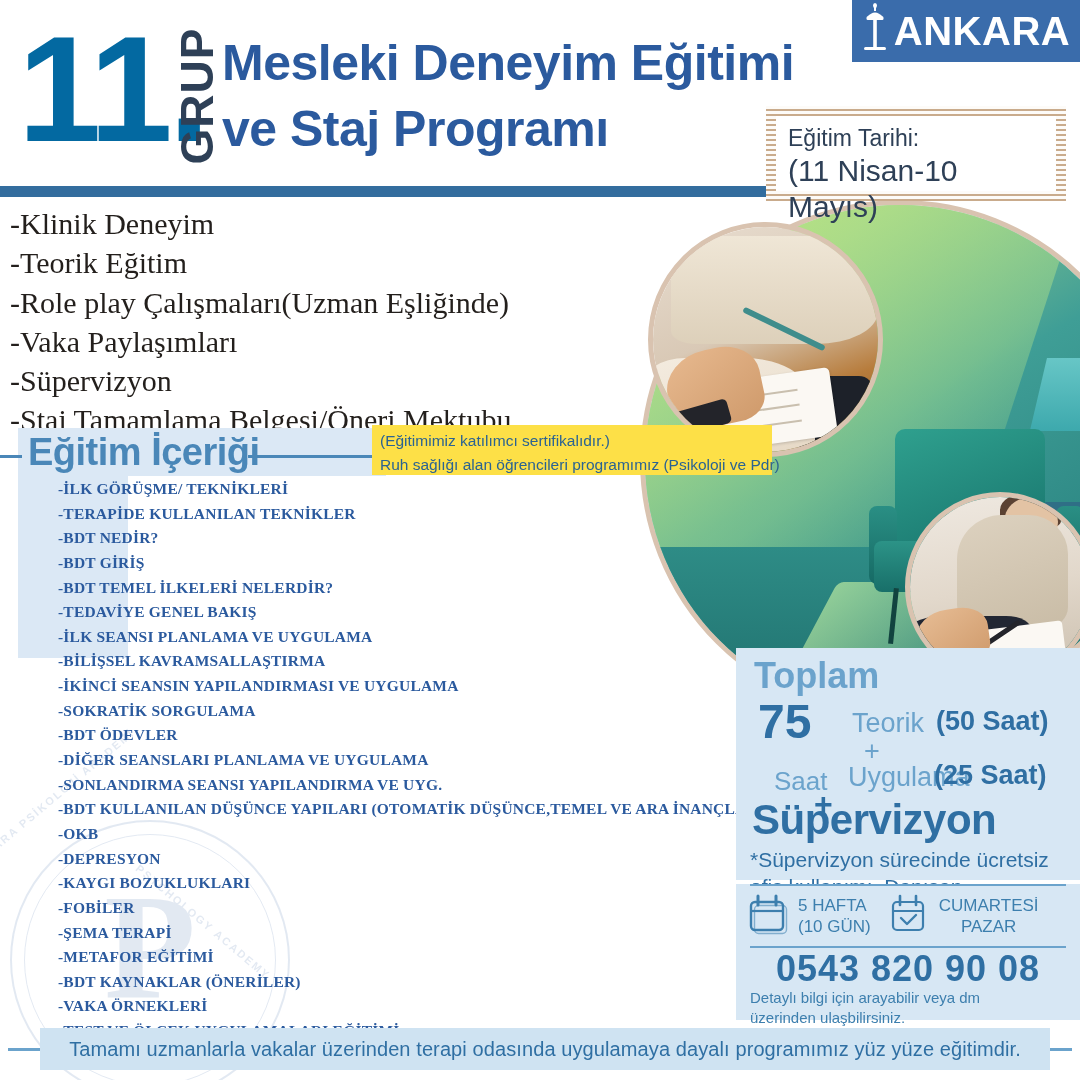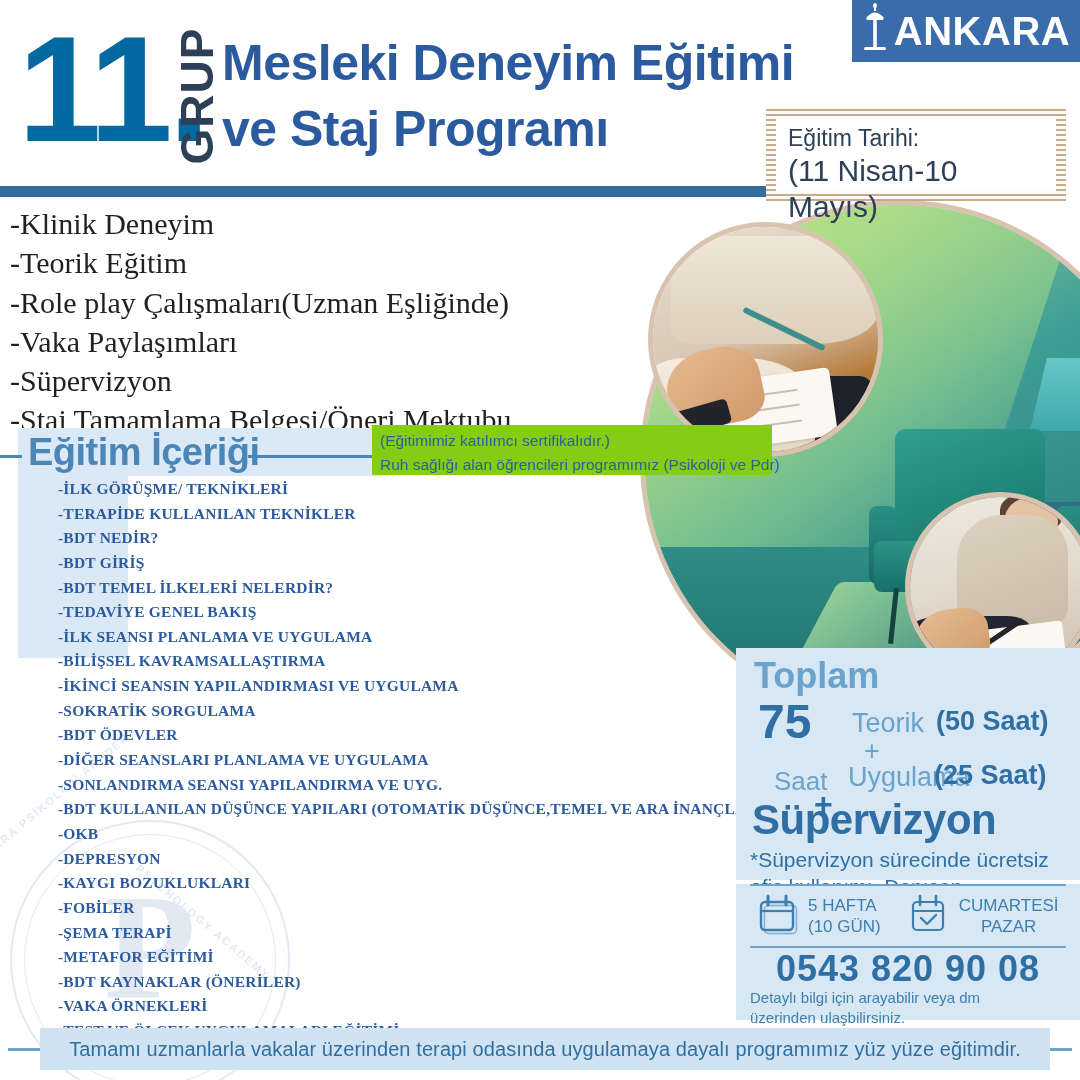--- a/index.html
+++ b/index.html
@@ -140,21 +140,21 @@
   .left-panel { position:absolute; left:18px; top:458px; width:110px; height:200px; background:#dbe8f5; }
   .content-head-bg { position:absolute; left:18px; top:428px; width:368px; height:48px; background:#dbe8f5; }
   .content-head {
     position:absolute; left:28px; top:430px; font-size:38px; font-weight:800; color:#4a87b8;
     letter-spacing:-.5px; line-height:1.2;
   }
   .head-dash-l { position:absolute; left:0; top:455px; width:22px; height:3px; background:#4a87b8; }
   .head-dash-r { position:absolute; left:248px; top:455px; width:140px; height:3px; background:#4a87b8; }
 
   .note-box {
-    position:absolute; left:372px; top:425px; width:400px; height:50px; background:#84cc16;
+    position:absolute; left:372px; top:425px; width:400px; height:50px; background:#fde047;
     padding:4px 2px 2px 8px;
   }
   .note-box div { font-size:15.5px; color:#2b6392; line-height:1.55; white-space:nowrap; }
 
   .curriculum { position:absolute; left:58px; top:477px; width:700px; }
   .curriculum li {
     list-style:none; font-family:"Liberation Serif", serif; font-weight:700; font-size:15.5px;
     color:#2b5a9e; line-height:1.59; white-space:nowrap; letter-spacing:.2px;
   }
 
@@ -176,21 +176,21 @@
   .plus2  { position:absolute; left:78px; top:138px; font-size:32px; font-weight:700; color:#2f6fa3; }
   .supervizyon { position:absolute; left:16px; top:148px; font-size:42px; font-weight:700; color:#2f6fa3; letter-spacing:-.5px; }
   .note-super { position:absolute; left:14px; top:198px; width:320px; font-size:21px; color:#2f6fa3; line-height:1.3; }
 
   
   .sched {
     position:absolute; left:736px; top:884px; width:344px; height:136px; background:#d7e7f4;
   }
   .sched .divider-top { position:absolute; left:14px; right:14px; top:0; height:2px; background:#6ba3cc; }
   .sched .divider-mid { position:absolute; left:14px; right:14px; top:62px; height:2px; background:#6ba3cc; }
-  .sched-row { position:absolute; left:18px; top:8px; display:flex; align-items:flex-end; gap:10px; }
+  .sched-row { position:absolute; left:8px; top:8px; display:flex; align-items:flex-end; }
   .sched-col { display:flex; align-items:center; gap:8px; }
   .sched-txt { font-size:17px; color:#3d7fae; line-height:1.25; }
   .sched-txt.center { text-align:center; }
   .phone {
     position:absolute; left:0; right:0; top:64px; text-align:center;
     font-size:36px; font-weight:800; color:#2f6fa3; letter-spacing:1px;
   }
   .phone-note {
     position:absolute; left:14px; top:104px; width:320px; font-size:15px; color:#3d7fae; line-height:1.35;
   }

